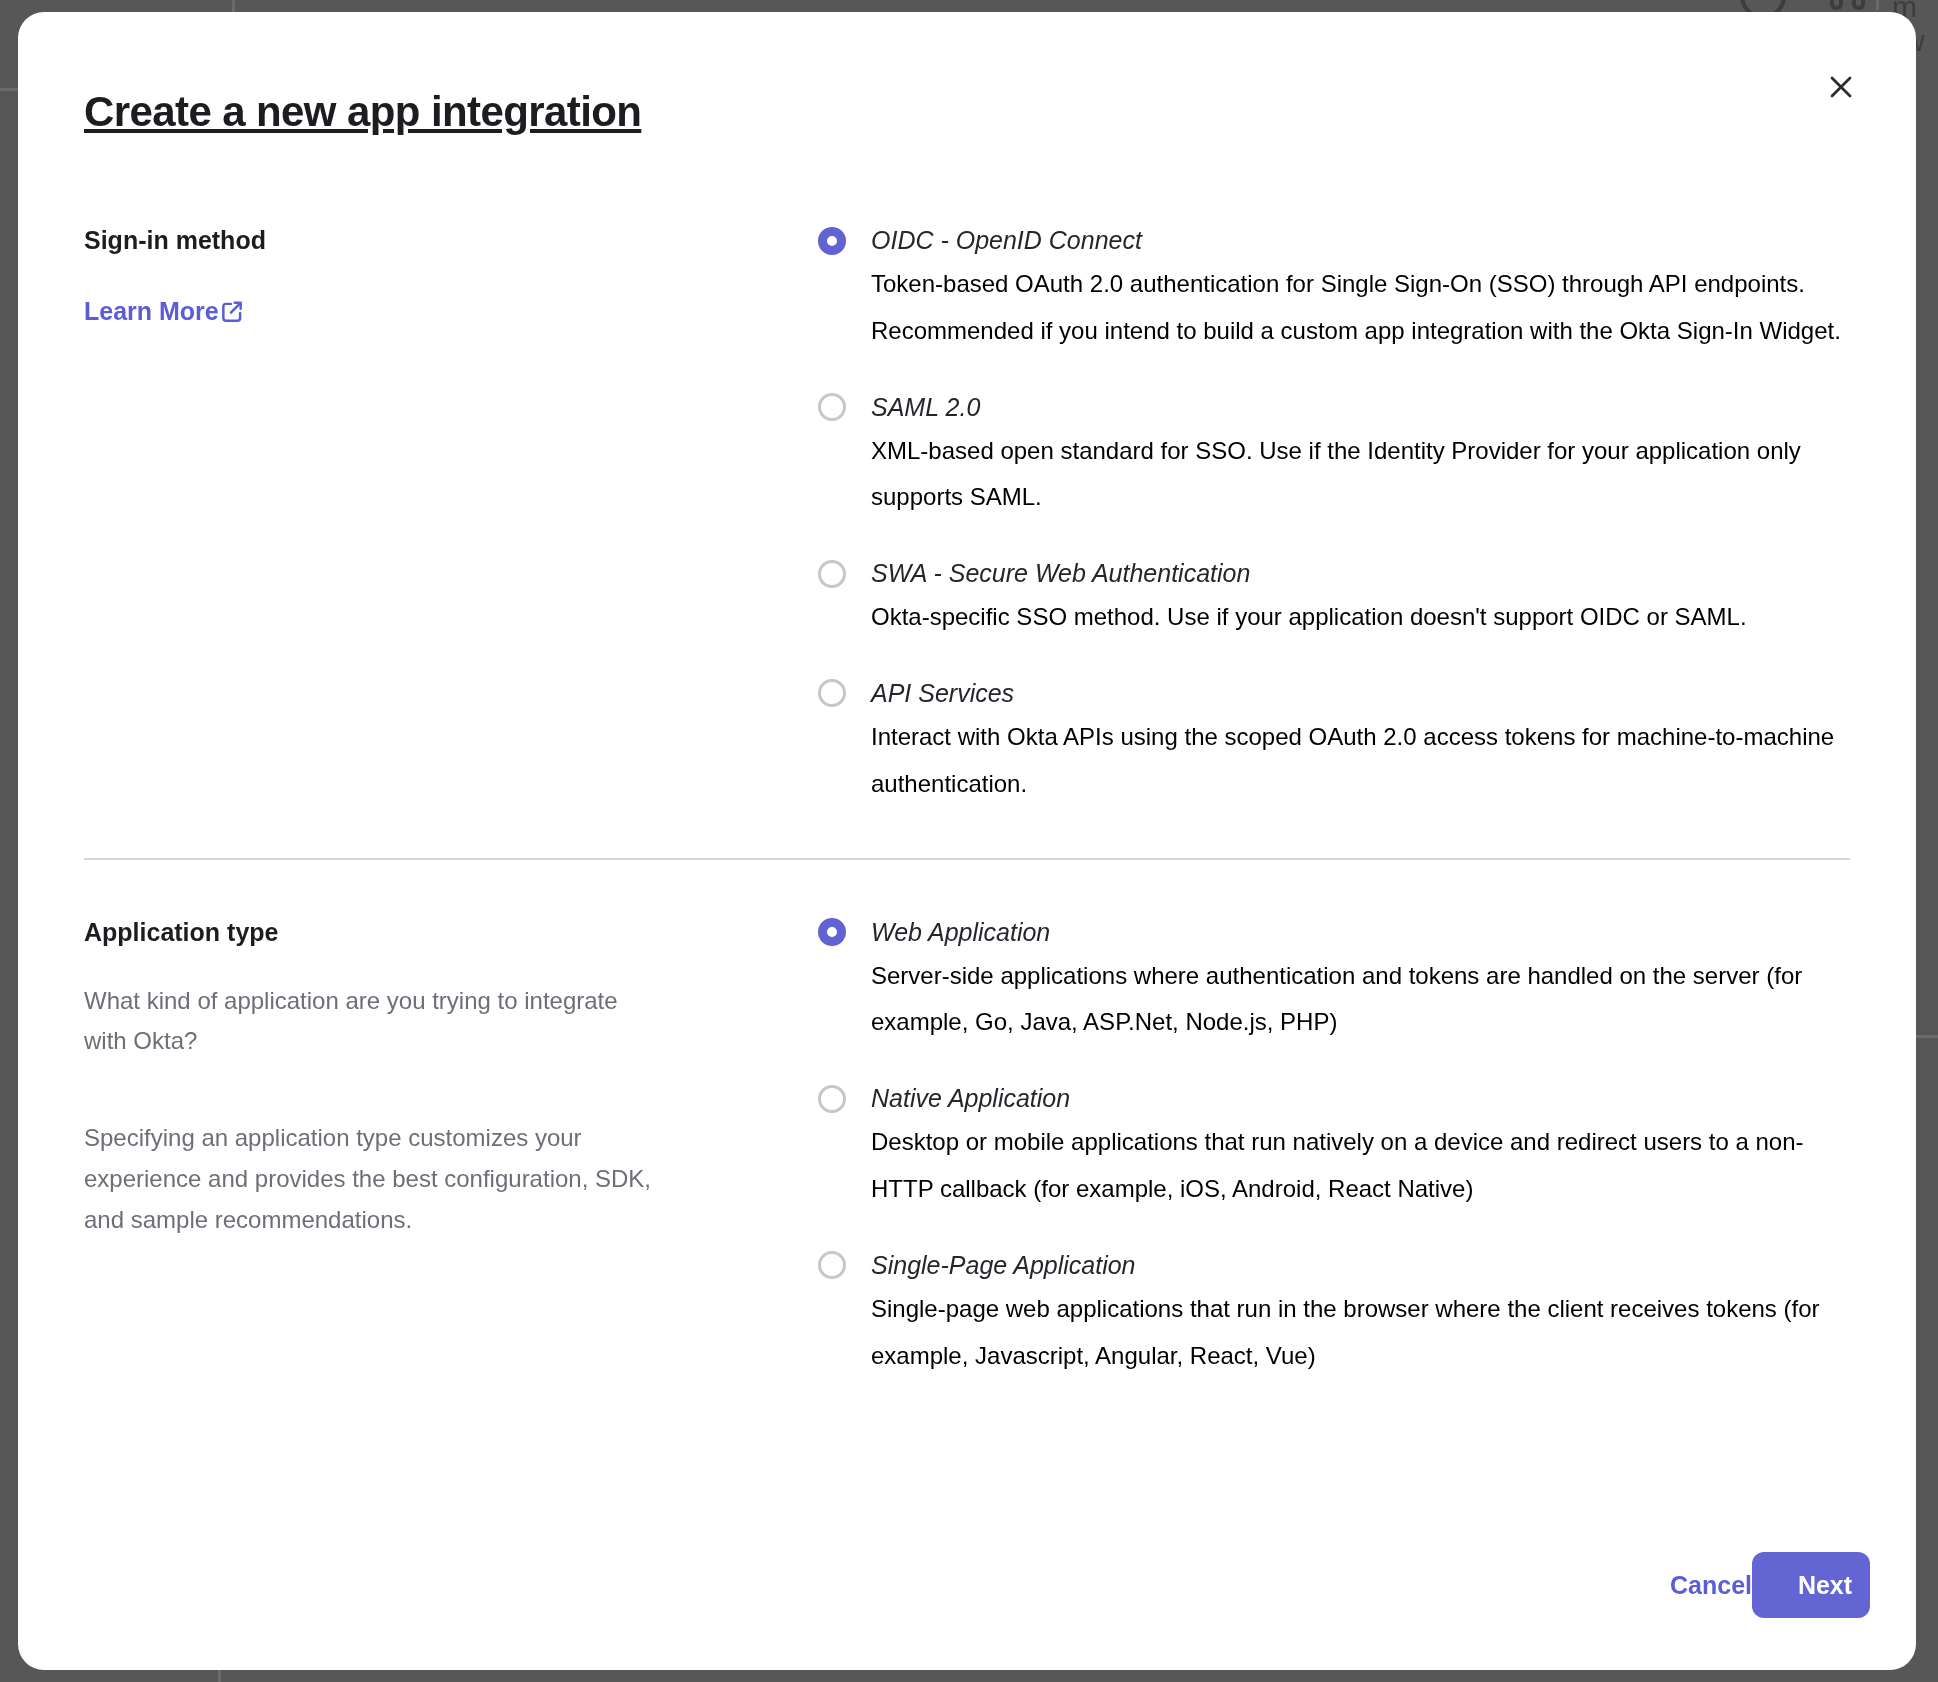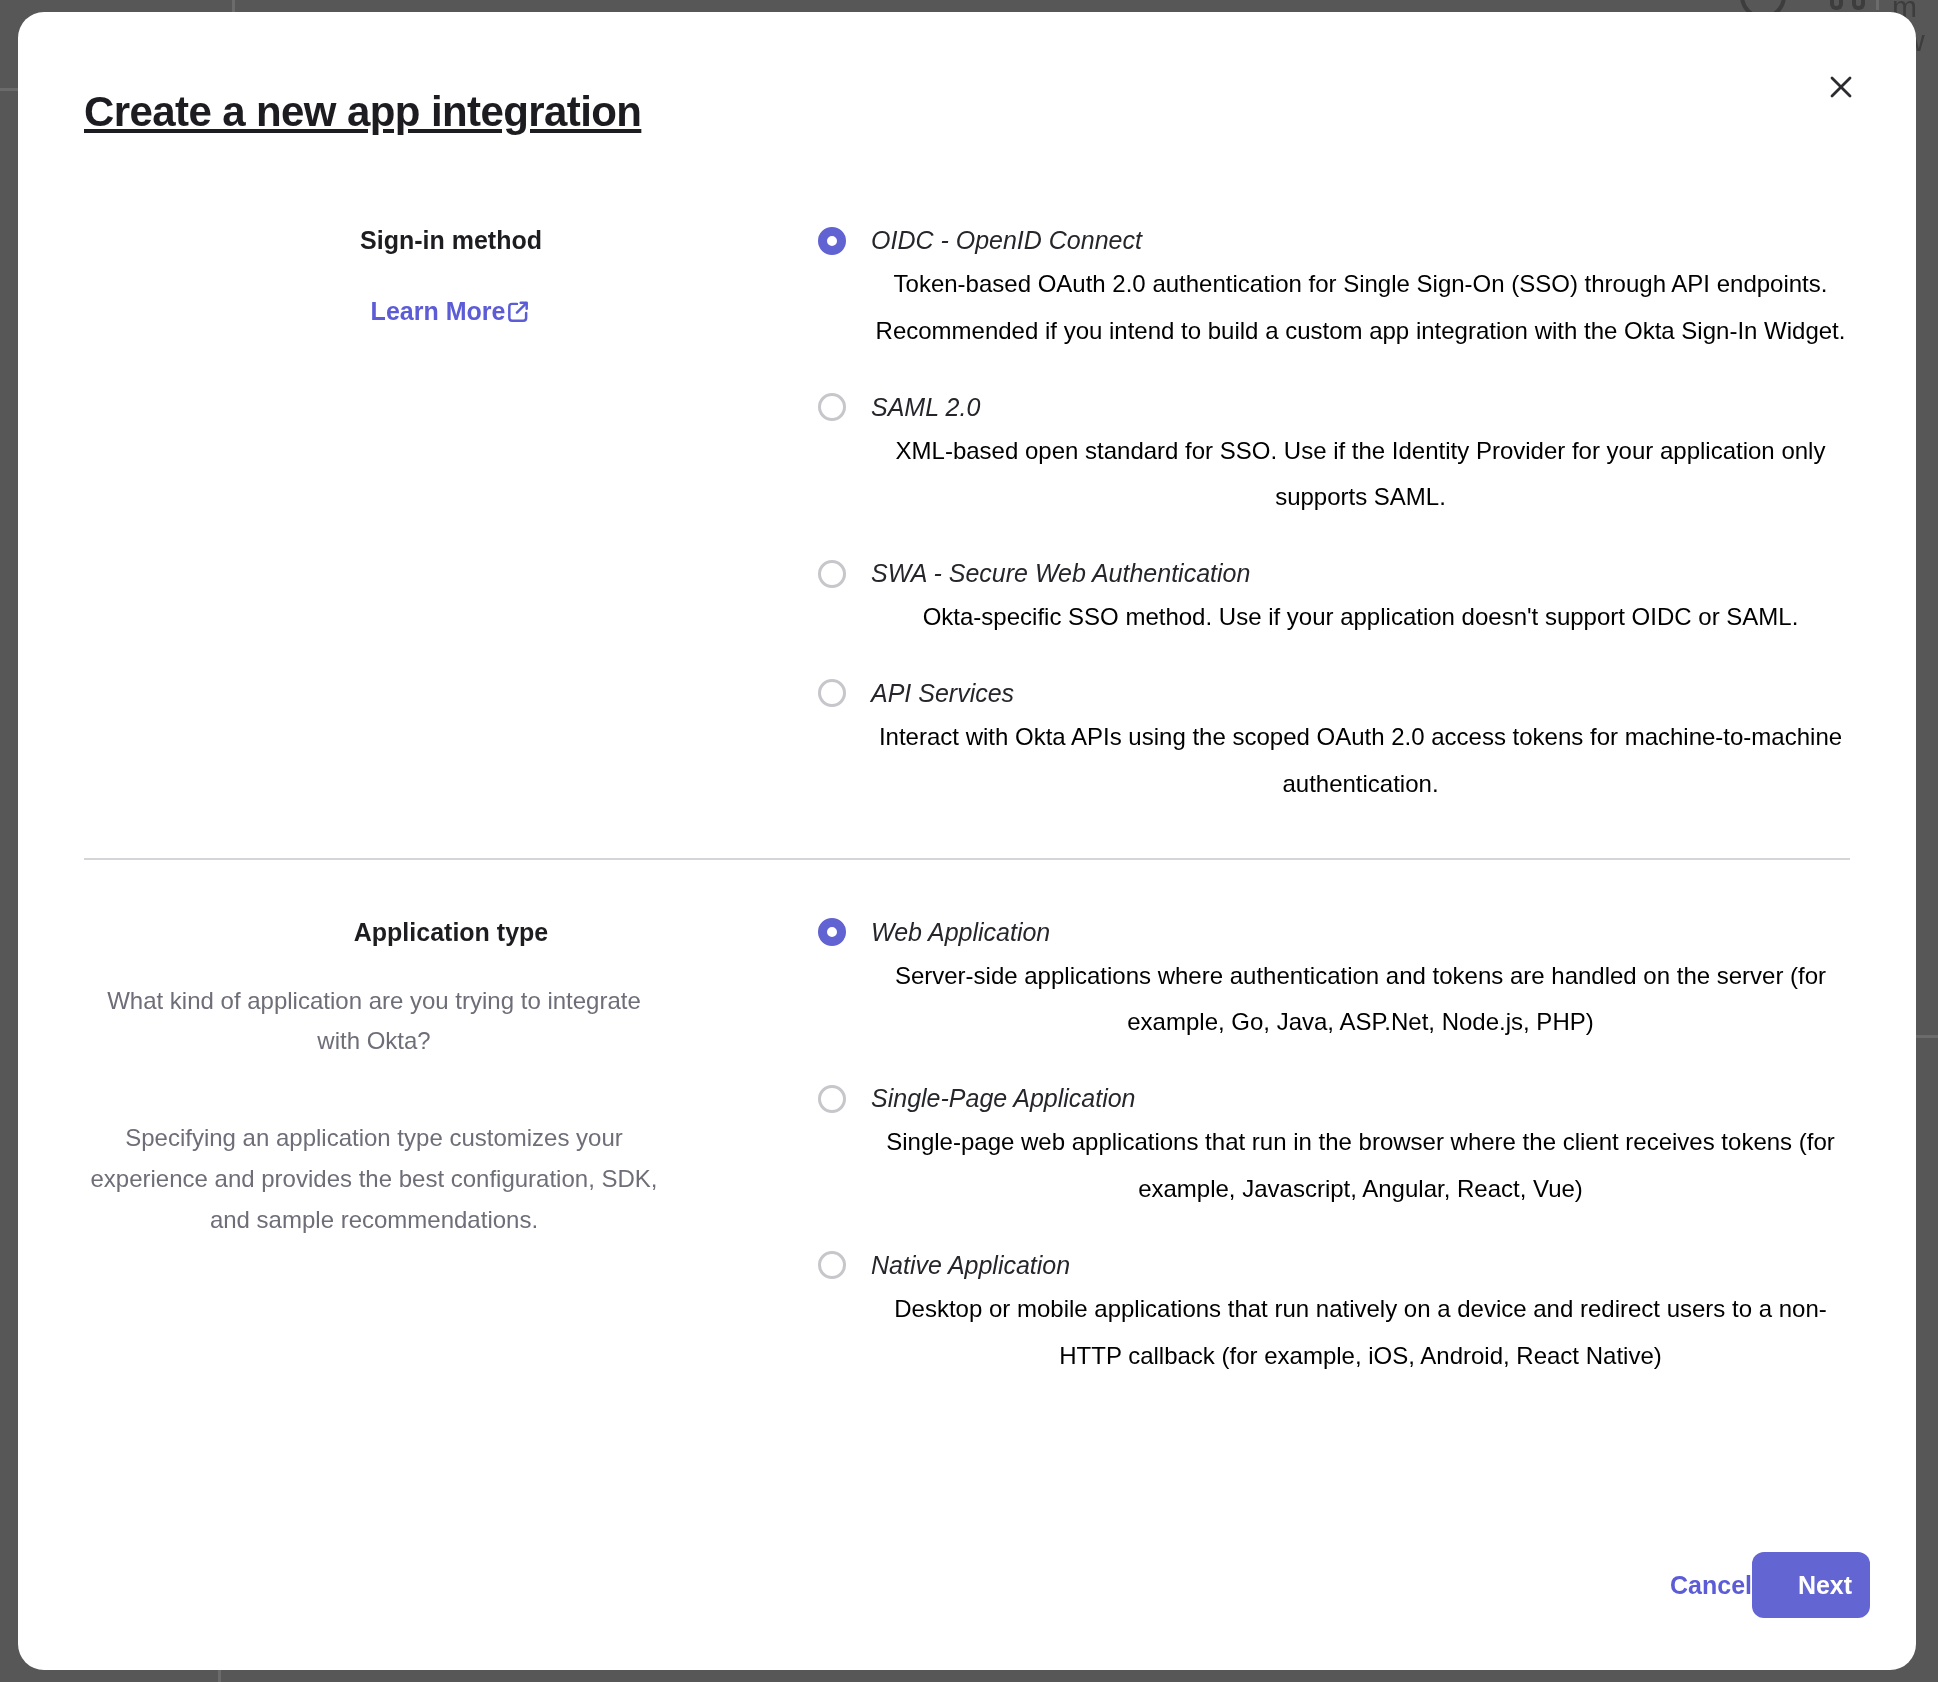--- a/index.html
+++ b/index.html
@@ -51,21 +51,20 @@
     color: #1d1d21;
     letter-spacing: -0.6px;
     margin-top: 16px;
     text-decoration: underline;
   }
 
   .section {
     display: grid;
     grid-template-columns: 734px 1fr;
     align-items: start;
-    text-align: center;
   }
   .section-signin { margin-top: 90px; }
   .section-apptype { }
 
   .divider {
     border: none;
     border-top: 2px solid #d4d4d9;
     margin: 50px 0 58px 0;
   }
 
@@ -242,31 +241,31 @@
         <div class="option-head">
           <span class="radio"></span>
           <span class="option-label">Web Application</span>
         </div>
         <div class="option-desc">Server-side applications where authentication and tokens are handled on the server (for example, Go, Java, ASP.Net, Node.js, PHP)</div>
       </div>
 
       <div class="option">
         <div class="option-head">
           <span class="radio"></span>
+          <span class="option-label">Native Application</span>
+        </div>
+        <div class="option-desc">Desktop or mobile applications that run natively on a device and redirect users to a non-HTTP callback (for example, iOS, Android, React Native)</div>
+      </div>
+
+      <div class="option">
+        <div class="option-head">
+          <span class="radio"></span>
           <span class="option-label">Single-Page Application</span>
         </div>
         <div class="option-desc">Single-page web applications that run in the browser where the client receives tokens (for example, Javascript, Angular, React, Vue)</div>
-      </div>
-
-      <div class="option">
-        <div class="option-head">
-          <span class="radio"></span>
-          <span class="option-label">Native Application</span>
-        </div>
-        <div class="option-desc">Desktop or mobile applications that run natively on a device and redirect users to a non-HTTP callback (for example, iOS, Android, React Native)</div>
       </div>
     </div>
   </div>
 
   <div class="footer">
     <button class="cancel-btn">Cancel</button>
     <button class="next-btn">Next</button>
   </div>
 
 </div>

